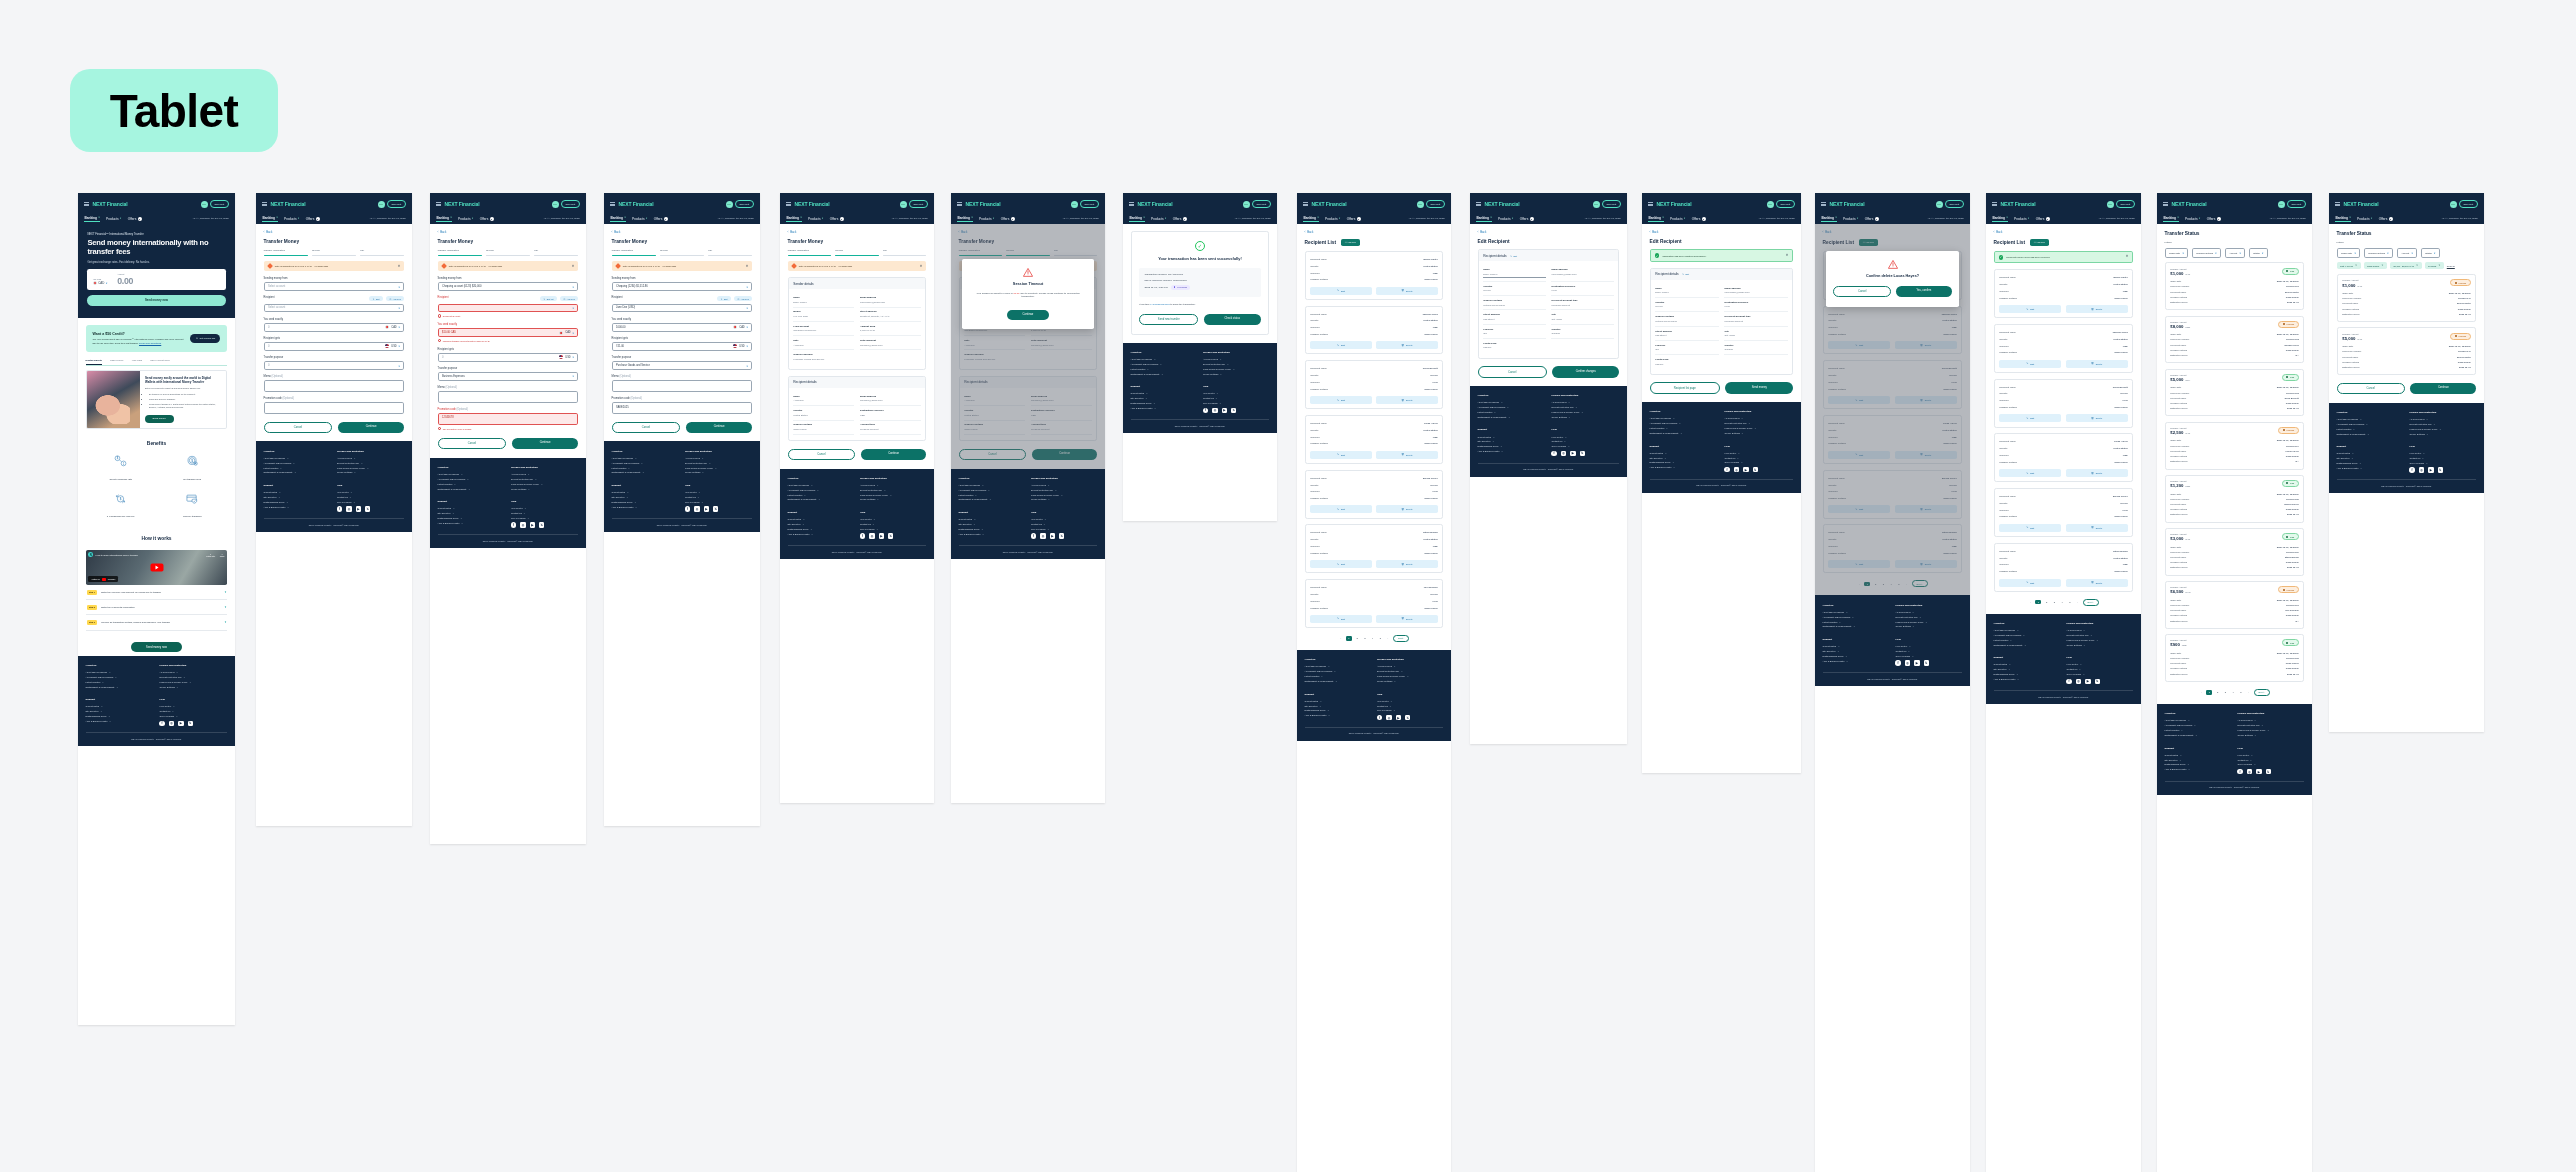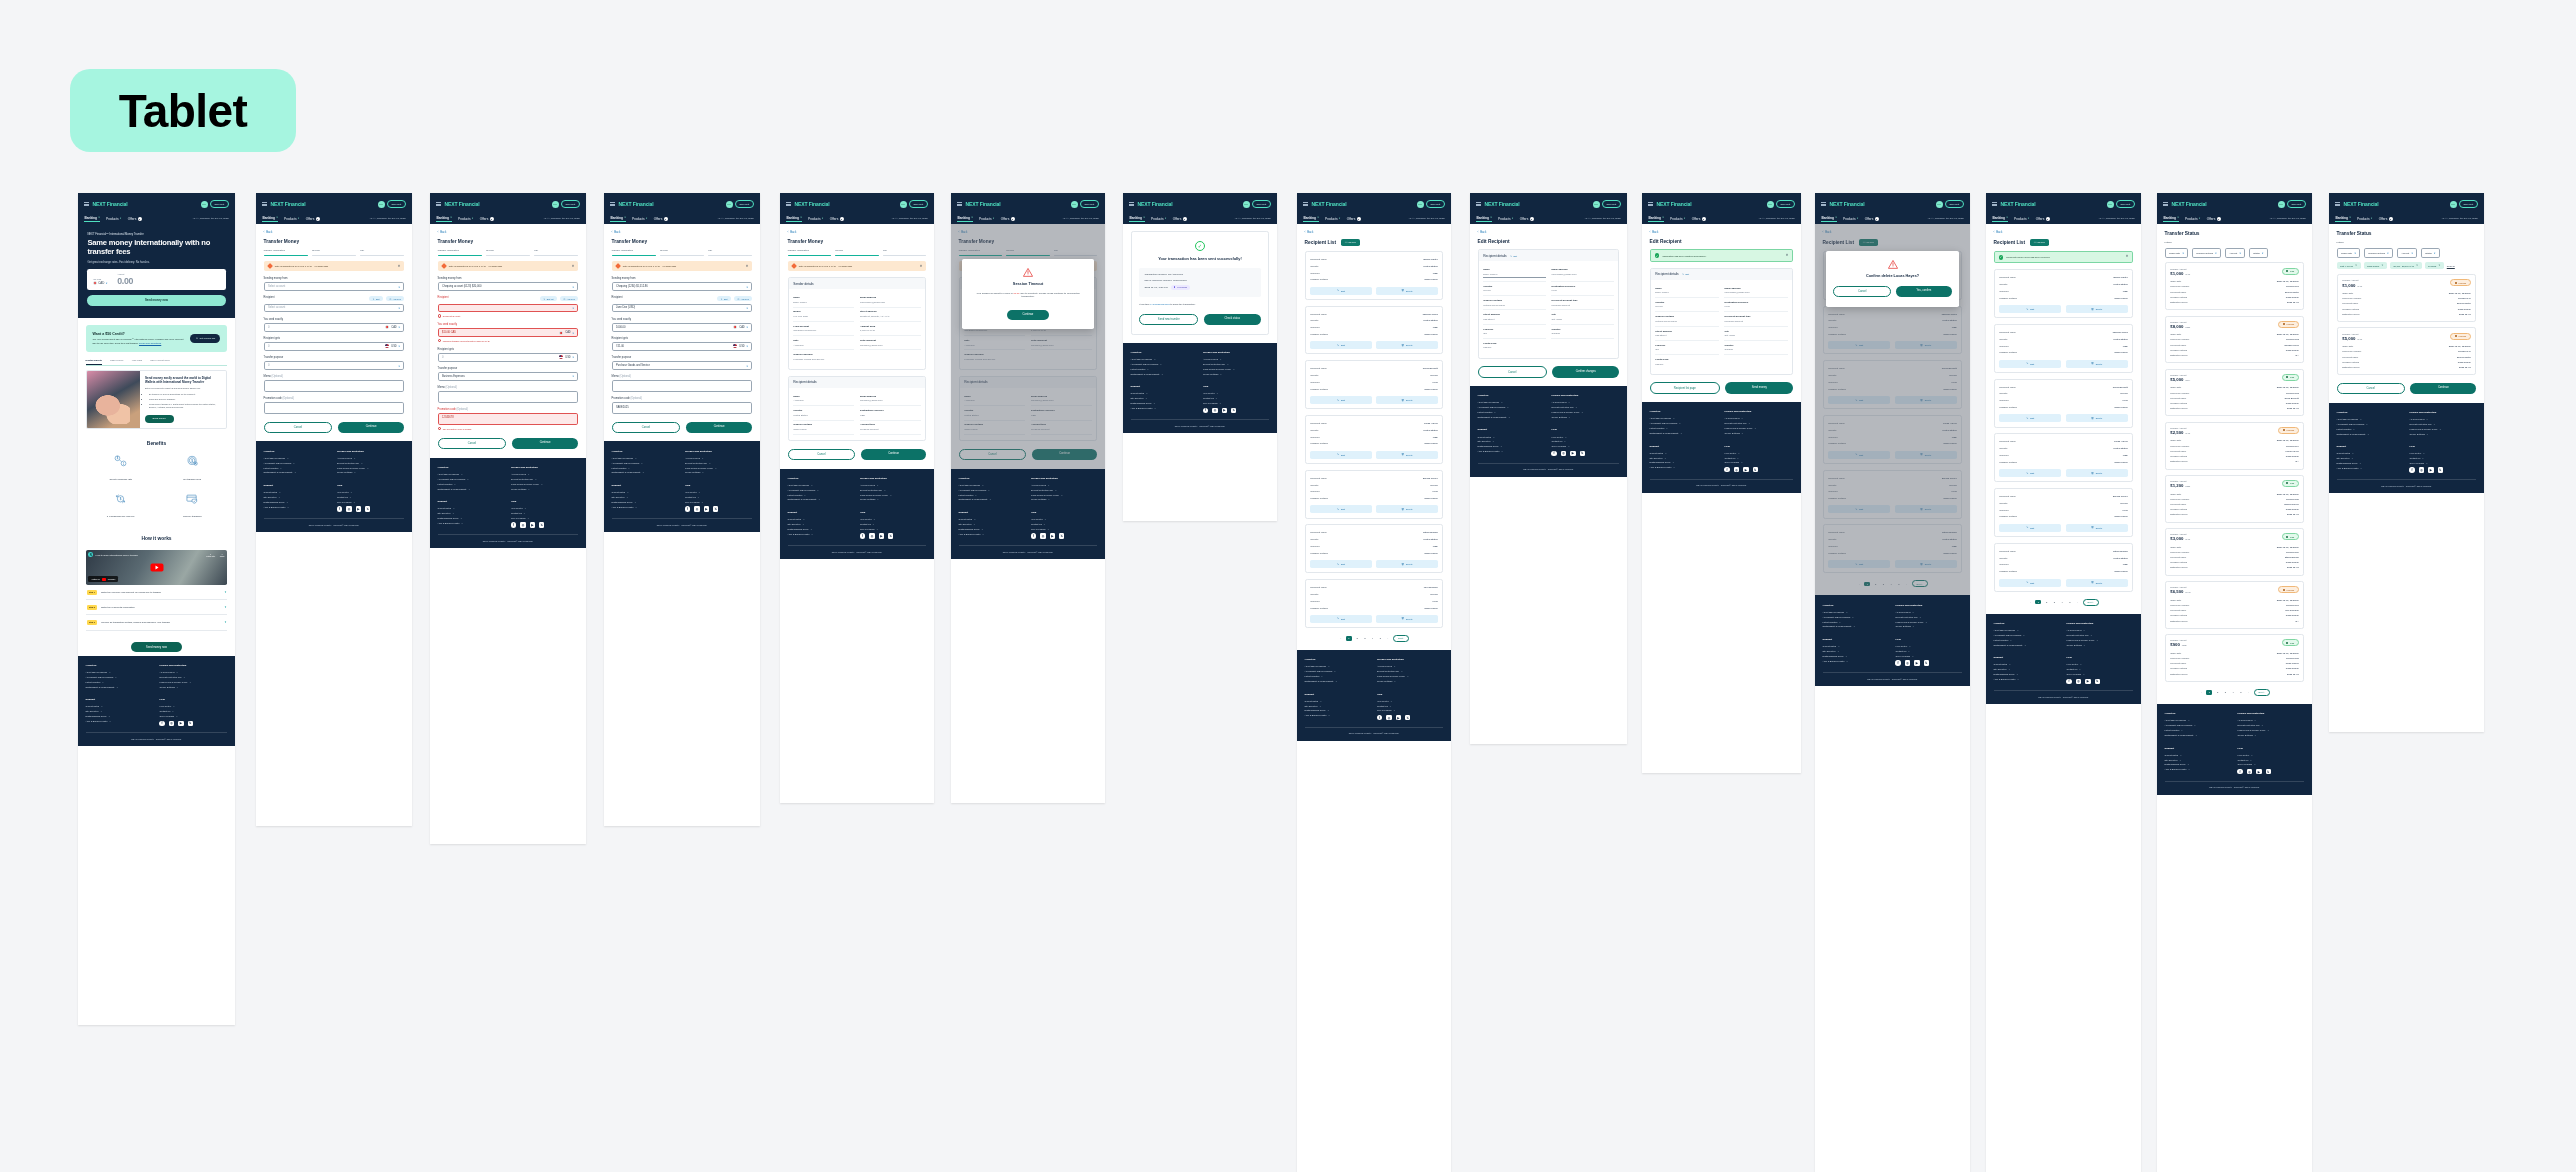--- a/index.html
+++ b/index.html
@@ -9,21 +9,21 @@
     background: #f4f5f7;
     font-family: "Liberation Sans", sans-serif;
     color: #12263f;
     position: relative;
   }
 
   
   #tablet-label {
     position: absolute;
     left: 70px; top: 69px;
-    width: 226px; height: 83px;
+    width: 208px; height: 83px;
     background: #a6f5e0;
     border-radius: 20px;
     display: flex; align-items: center; justify-content: center;
   }
   #tablet-label span {
     font-size: 46px; font-weight: bold; letter-spacing: -0.6px; color: #000;
   }
 
   
   #frames {
@@ -324,21 +324,21 @@
     </div>
     <div class="navrow">
       <div class="navitem active">Banking<span class="caret">▾</span></div>
           <div class="navitem">Products<span class="caret">▾</span></div>
           <div class="navitem">Offers<span class="badge-count">3</span></div>
       <div class="greeting">Hi AA, welcome! It's July 10, 2025</div>
     </div>
   </div>
   <div class="hero">
     <div class="hero-eyebrow">NEXT Financial™ International Money Transfer</div>
-    <div class="hero-title">Same money internationally with no transfer fees</div>
+    <div class="hero-title">Send money internationally with no transfer fees</div>
     <div class="hero-sub">Get great exchange rates. Fast delivery. No hassles.</div>
     <div class="calc">
       <div>
         <div class="calc-lbl">You send</div>
         <div class="calc-cur">
               <span class="flag-ca">
                 <i></i>
               </span>
               <span class="cur-code">CAD</span>
               <span class="chev">▾</span>

